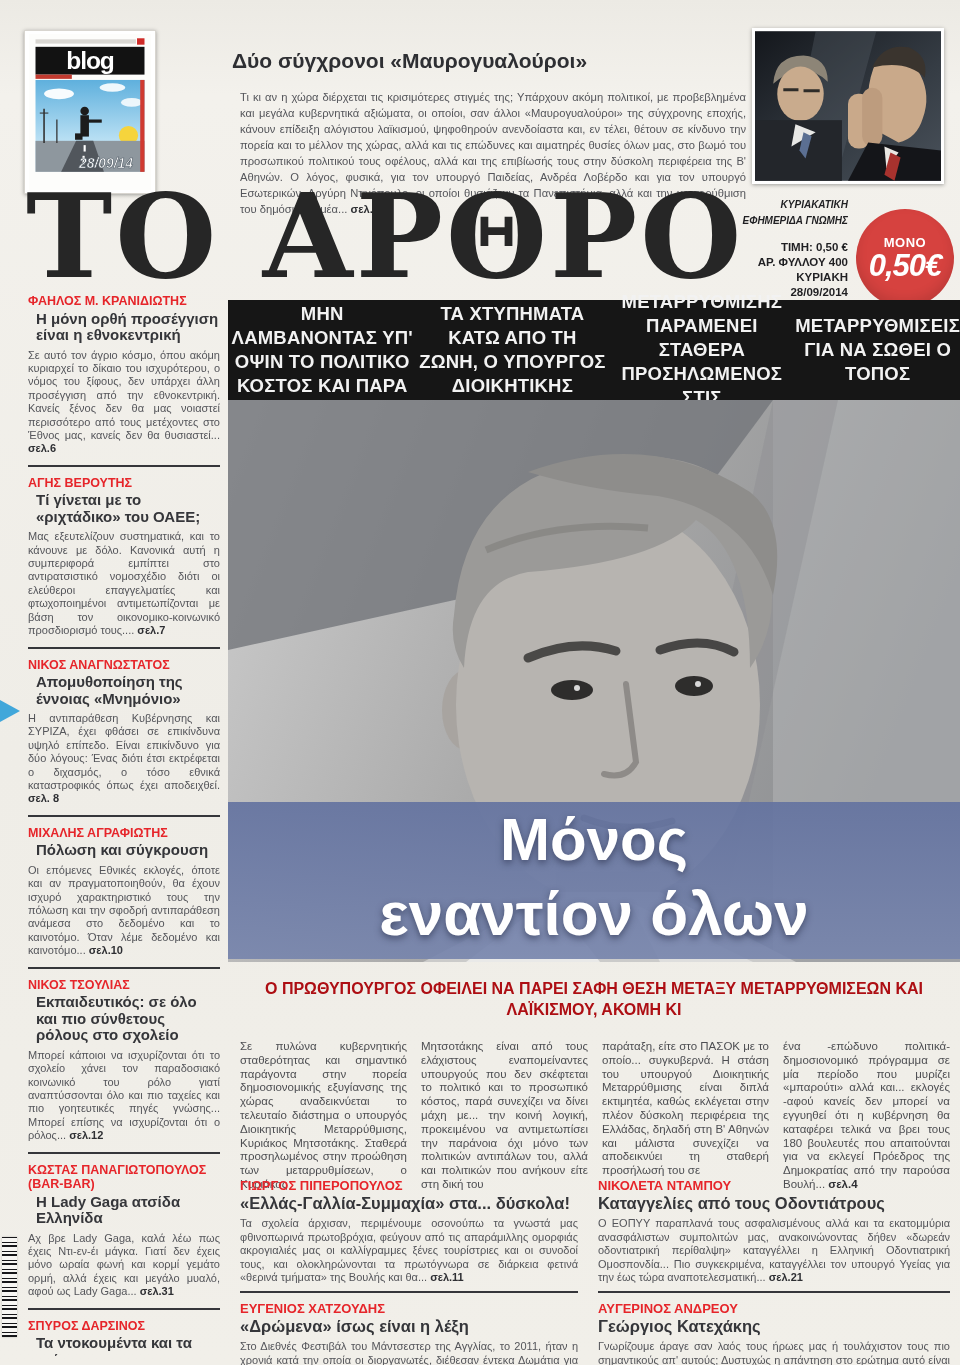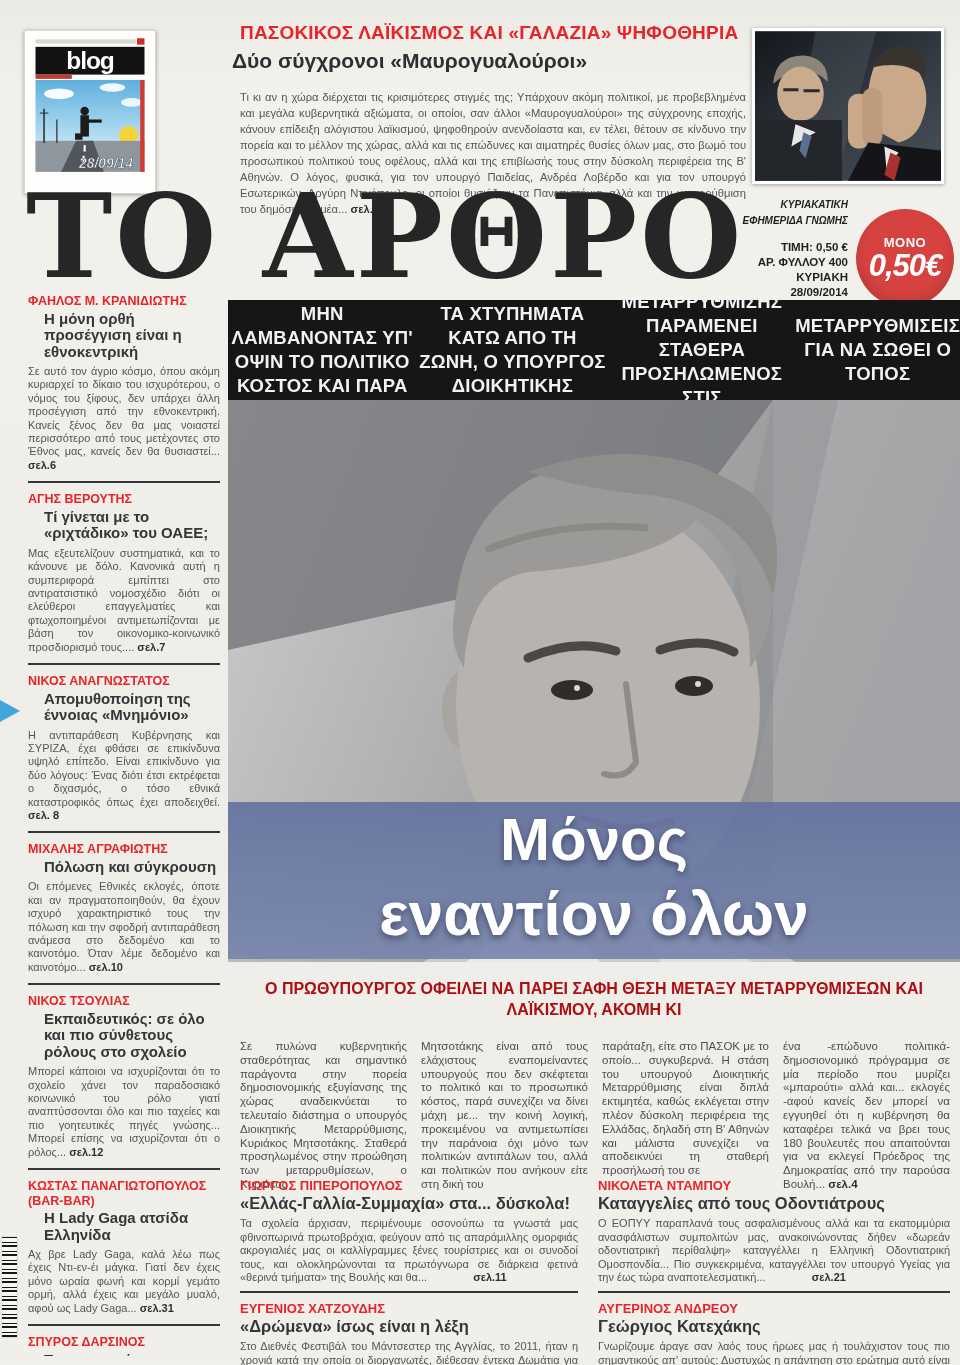--- a/index.html
+++ b/index.html
@@ -30,21 +30,21 @@
   .price-badge{left:856px;top:209px;width:98px;height:98px;border-radius:50%;background:#d6423f;
                color:#fff;display:flex;flex-direction:column;align-items:center;justify-content:center;
                box-shadow:inset 0 -6px 12px rgba(0,0,0,.12);}
   .price-badge .lbl{font-size:13px;font-weight:bold;letter-spacing:.5px;}
   .price-badge .prc{font-size:31px;font-weight:bold;font-style:italic;line-height:32px;letter-spacing:-1px;}
   
   .sidebar{left:28px;top:294px;width:192px;height:1062px;overflow:hidden;}
   .side-item{margin-bottom:9px;}
   .side-div{border-top:2px solid #35363a;margin:0 0 9px 0;}
   .side-author{font-size:12.5px;line-height:14.5px;font-weight:bold;color:#e6252a;}
-  .side-title{font-size:15px;line-height:16.5px;font-weight:bold;color:#35363a;margin:2px 0 5px 16px;}
+  .side-title{font-size:15px;line-height:16.5px;font-weight:bold;color:#35363a;margin:2px 0 5px 8px;}
   .side-body{font-size:11px;line-height:13.4px;color:#54555a;text-align:justify;}
   .side-body b{color:#2e2f33;}
   
   .main-band{left:228px;top:300px;width:732px;height:100px;background:#161616;color:#f2f2f2;
              display:flex;flex-direction:row;align-items:center;justify-content:center;}
   .main-band div{font-size:18.5px;font-weight:bold;line-height:24px;letter-spacing:.2px;text-align:center;}
   .main-photo{left:228px;top:400px;width:732px;height:562px;overflow:hidden;background:#9a9a9a;}
   .main-photo svg{display:block;width:100%;height:100%;}
   .headline-overlay{left:228px;top:802px;width:732px;height:157px;
                     background:linear-gradient(180deg,rgba(100,115,160,.92),rgba(118,132,172,.9));
@@ -59,21 +59,21 @@
              column-gap:14px;}
   .main-cols p{margin:0;font-size:11.5px;line-height:13.8px;color:#4d4e52;text-align:justify;}
   .main-cols b{color:#2e2f33;}
   
   .bottom-grid{left:240px;top:1178px;width:710px;display:grid;grid-template-columns:338px 352px;column-gap:20px;}
   .bot-item{margin-bottom:6px;}
   .bot-div{border-top:2px solid #35363a;margin:4px 0 8px 0;}
   .bot-author{font-size:13px;line-height:15px;font-weight:bold;color:#e6252a;}
   .bot-title{font-size:16.5px;line-height:19px;font-weight:bold;color:#35363a;margin:1px 0 4px 0;}
   .bot-body{font-size:11px;line-height:13.6px;color:#54555a;text-align:justify;}
-  .bot-body b{color:#2e2f33;margin-left:43px;}
+  .bot-body b{color:#2e2f33;}
   
   .barcode{left:2px;top:1237px;width:15px;height:100px;
            background:repeating-linear-gradient(0deg,#17171a 0 2px,#f7f6f3 2px 4px,#17171a 4px 5px,#f7f6f3 5px 9px);
            box-shadow:0 0 2px rgba(0,0,0,.2);}
   .blue-arrow{left:0px;top:700px;width:0;height:0;border-top:11px solid transparent;
               border-bottom:11px solid transparent;border-left:20px solid #2d9fd8;opacity:.9;}
 </style>
 </head>
 <body>
 
@@ -108,21 +108,20 @@
       <line x1="10" y1="74" x2="18" y2="74" stroke="#333" stroke-width="1"></line>
       <line x1="26" y1="80" x2="26" y2="102" stroke="#333" stroke-width="1.2"></line>
       <circle cx="52" cy="72" r="4" fill="#1c1c1c"></circle>
       <rect x="48" y="76" width="8" height="20" fill="#1c1c1c"></rect>
       <rect x="55" y="80" width="13" height="3" fill="#1c1c1c"></rect>
       <rect x="43" y="93" width="7" height="6" fill="#1c1c1c"></rect>
       <text x="72" y="125" text-anchor="middle" font-size="13" font-weight="bold" font-style="italic" fill="#ffffff" stroke="#55606a" stroke-width=".6" style="font-family:'Liberation Sans',sans-serif">28/09/14</text>
     </svg>
   </div>
 
-  <div class="abs promo-kicker">ΠΑΣΟΚΙΚΟΣ ΛΑΪΚΙΣΜΟΣ ΚΑΙ «ΓΑΛΑΖΙΑ» ΨΗΦΟΘΗΡΙΑ</div>
   <div class="abs promo-headline">Δύο σύγχρονοι «Μαυρογυαλούροι»</div>
   <p class="abs promo-body"><span>Τι κι αν η χώρα διέρχεται τις κρισιμότερες στιγμές της; Υπάρχουν ακόμη πολιτικοί, με προβεβλημένα και μεγάλα κυβερνητικά αξιώματα, οι οποίοι, σαν άλλοι «Μαυρογυαλούροι» της σύγχρονης εποχής, κάνουν επίδειξη αλόγιστου λαϊκισμού, ψηφοθηρούν ανενδοίαστα και, εν τέλει, θέτουν σε κίνδυνο την πορεία και το μέλλον της χώρας, αλλά και τις επώδυνες και αιματηρές θυσίες όλων μας, στο βωμό του προσωπικού πολιτικού τους οφέλους, αλλά και της επιβίωσής τους στην δύσκολη περιφέρεια της Β' Αθηνών. Ο λόγος, φυσικά, για τον υπουργό Παιδείας, Ανδρέα Λοβέρδο και για τον υπουργό Εσωτερικών, Αργύρη Ντινόπουλο, οι οποίοι θυσιάζουν τα Πανεπιστήμια, αλλά και την μεταρρύθμιση του δημόσιου τομέα...</span> <b>σελ.5</b></p>
 
   <div class="abs top-photo">
     <svg viewBox="0 0 184 148">
       <defs>
         <linearGradient id="tg" x1="0" y1="0" x2="1" y2="1">
           <stop offset="0" stop-color="#14171c"></stop>
             <stop offset=".6" stop-color="#353c44"></stop>
             <stop offset="1" stop-color="#4a525b"></stop>

